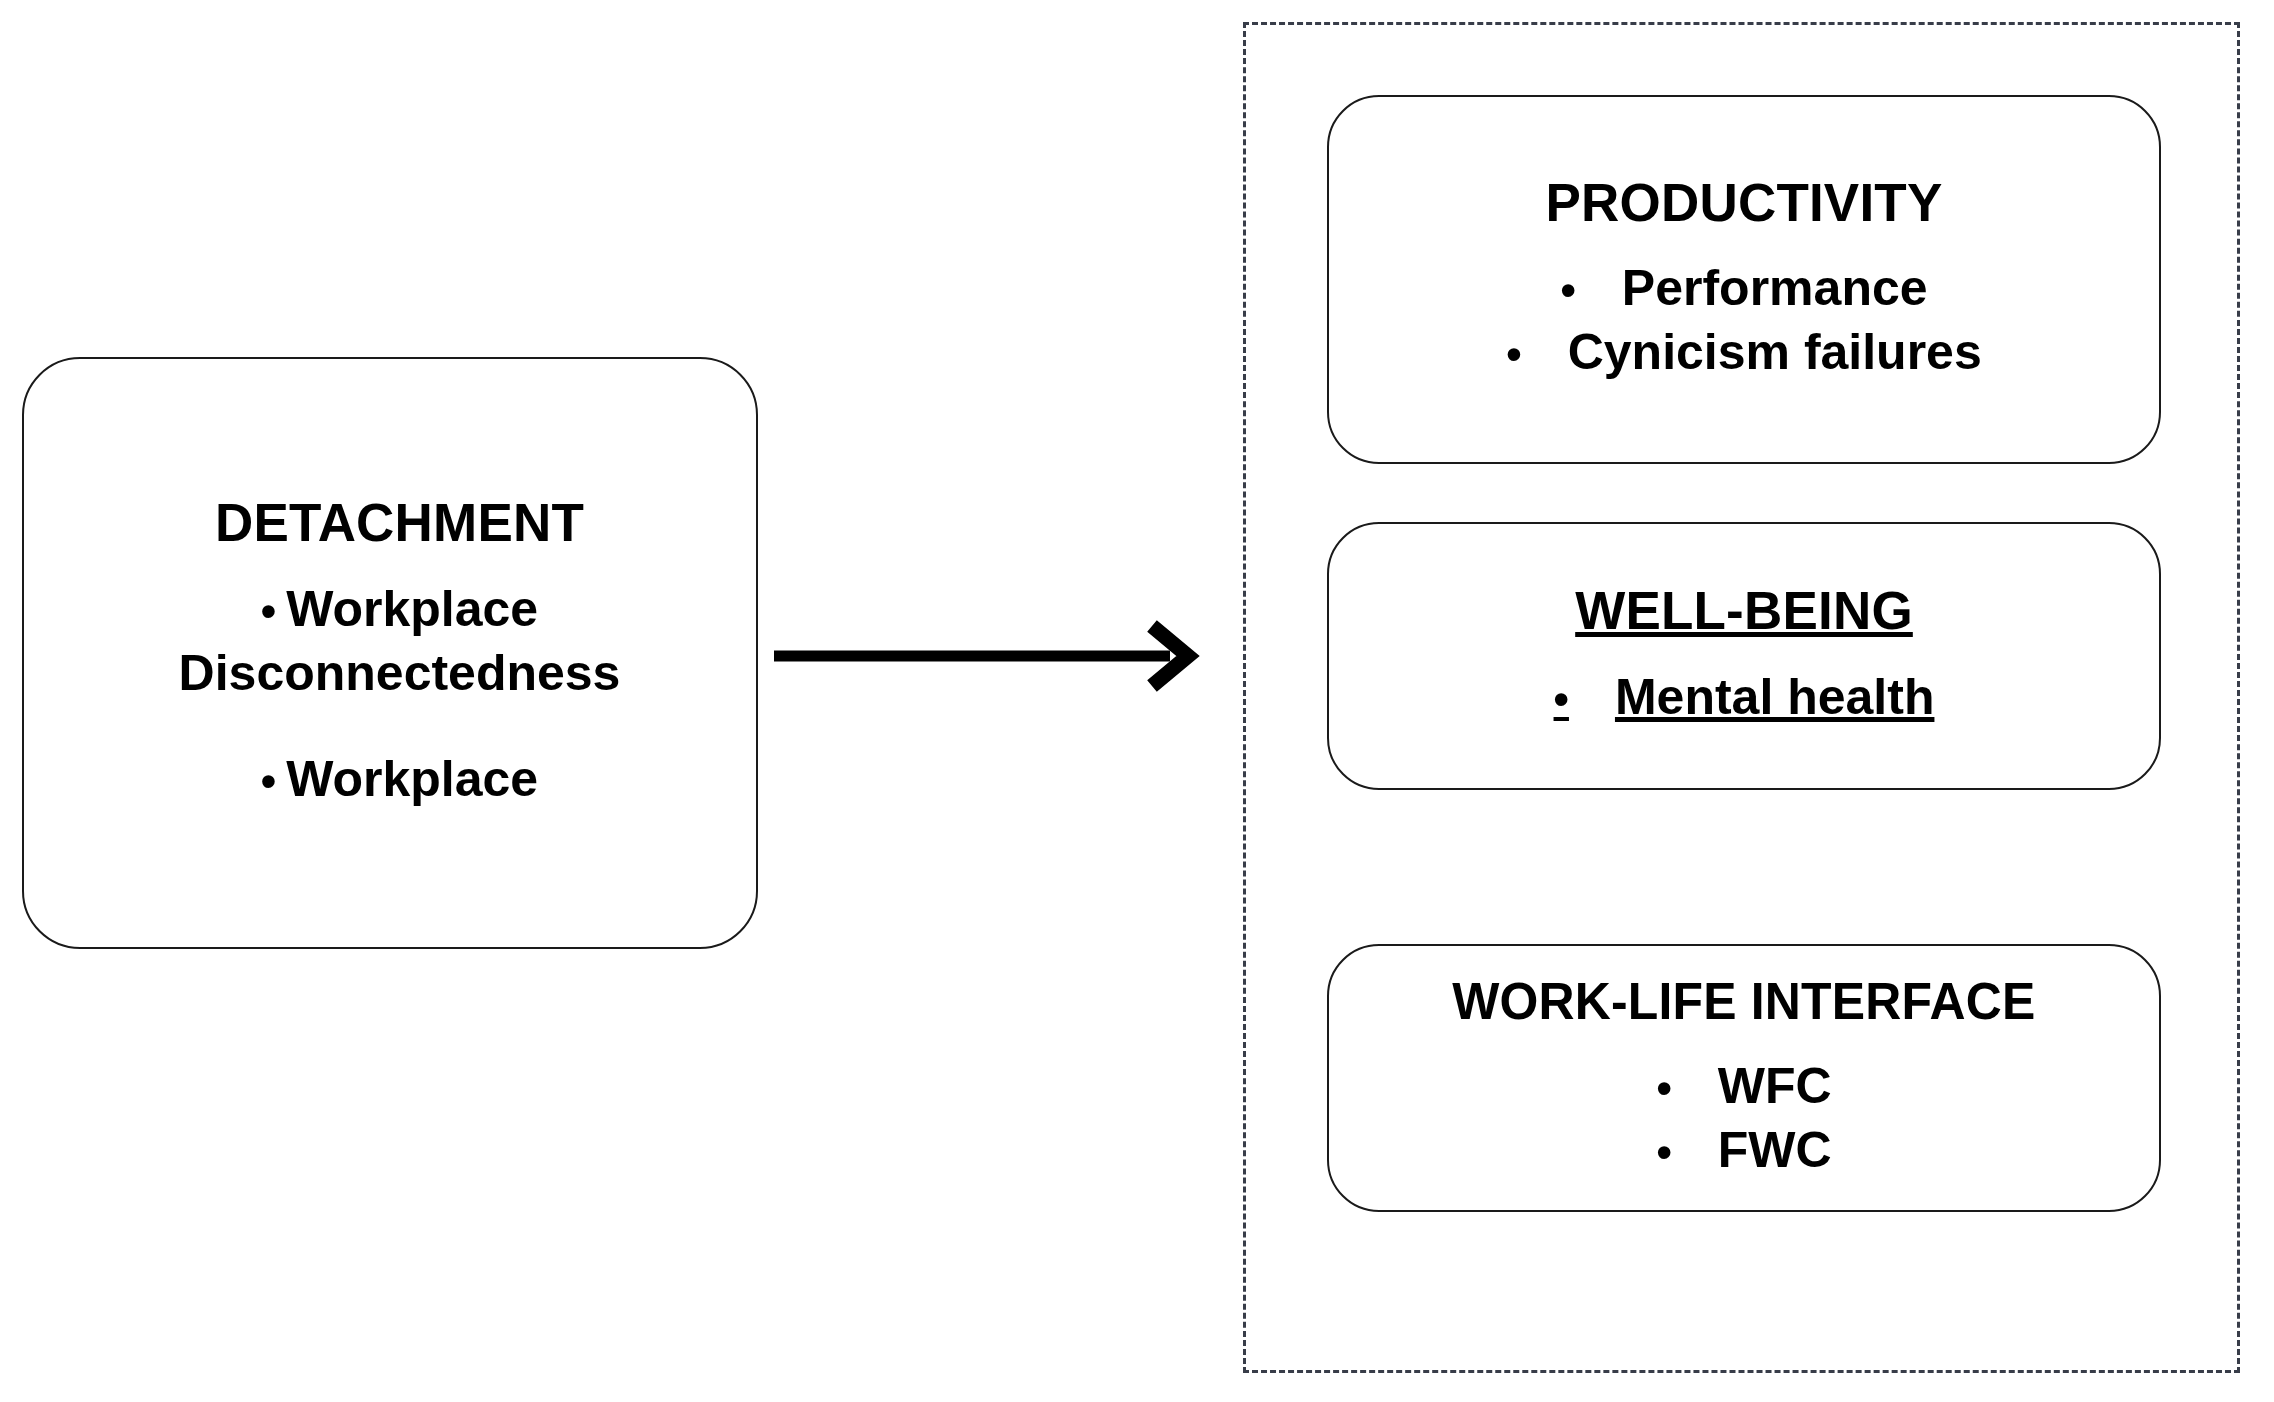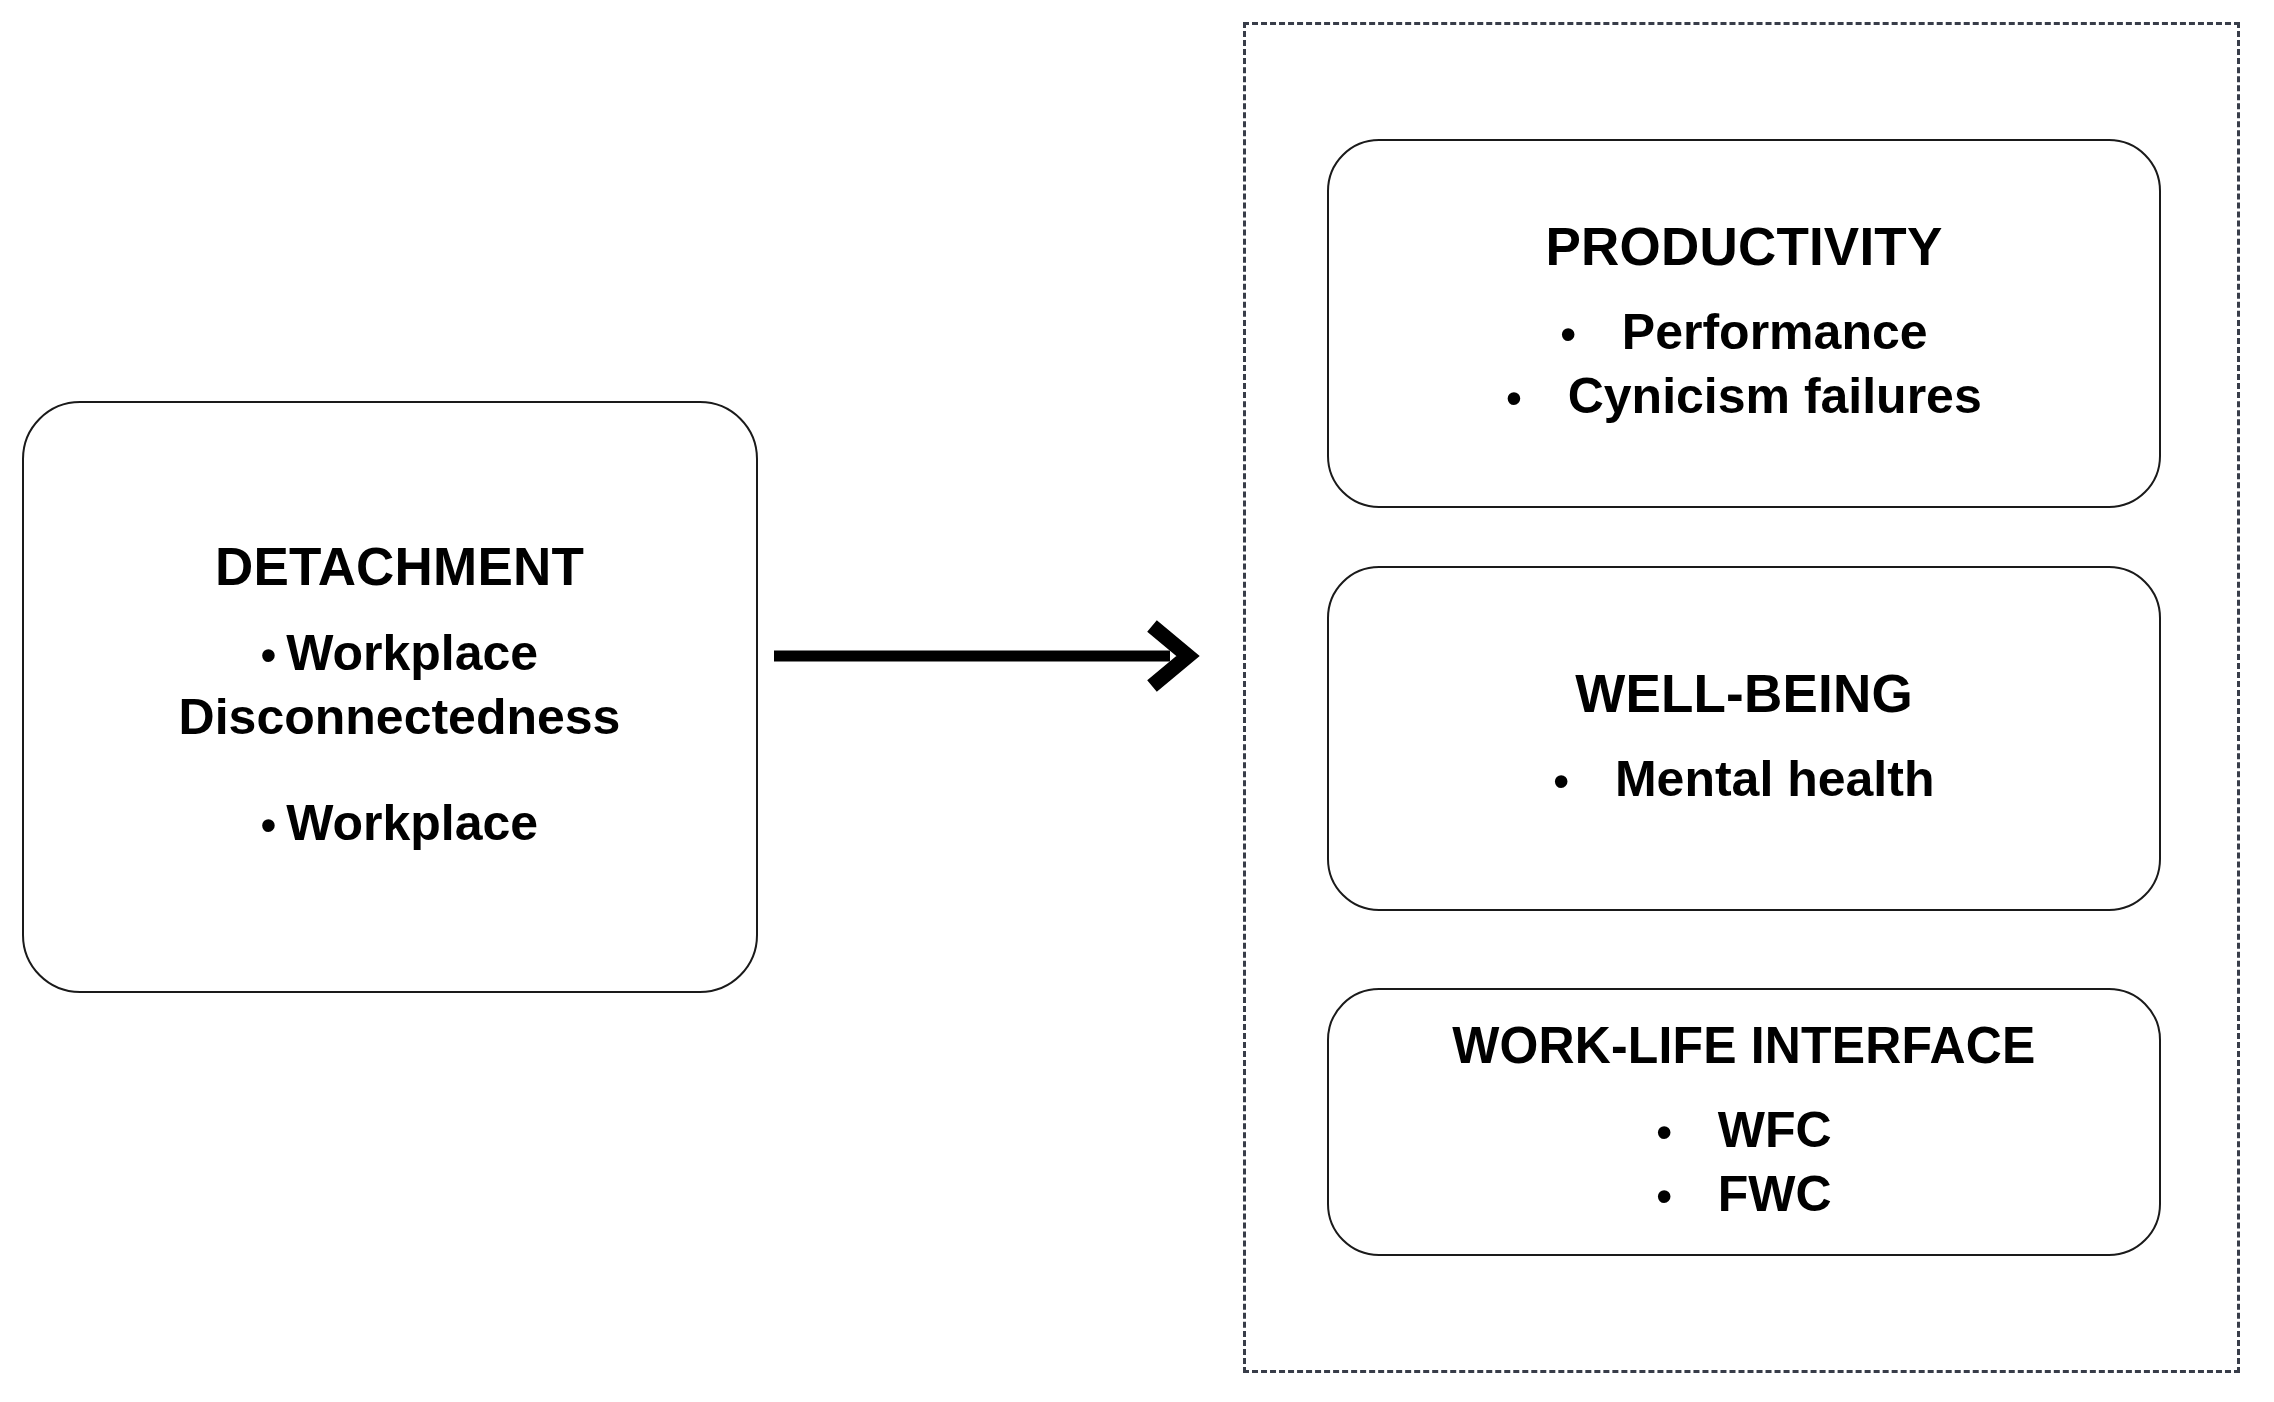--- a/index.html
+++ b/index.html
@@ -24,36 +24,35 @@
     box-sizing: border-box;
     background: #ffffff;
     border: 2px solid #1a1a1a;
     border-radius: 52px;
     display: flex;
     flex-direction: column;
     align-items: center;
     justify-content: center;
     text-align: center;
     color: #000000;
-    margin-top: 44px;
   }
   .concept-box.left {
     left: 22px;
     top: 357px;
     width: 736px;
     height: 592px;
     border-radius: 58px;
     padding-left: 19px;
   }
   .concept-box.right {
     left: 1327px;
     width: 834px;
   }
   .box-productivity { top: 95px;  height: 369px; }
-  .box-wellbeing    { top: 522px; height: 345px; }
+  .box-wellbeing    { top: 522px; height: 268px; text-decoration: underline; }
   .box-worklife     { top: 944px; height: 268px; }
 
   .box-title {
     font-weight: bold;
     font-size: 53px;
     letter-spacing: 0.2px;
     line-height: 1.05;
     white-space: nowrap;
   }
   .box-title.wide {

